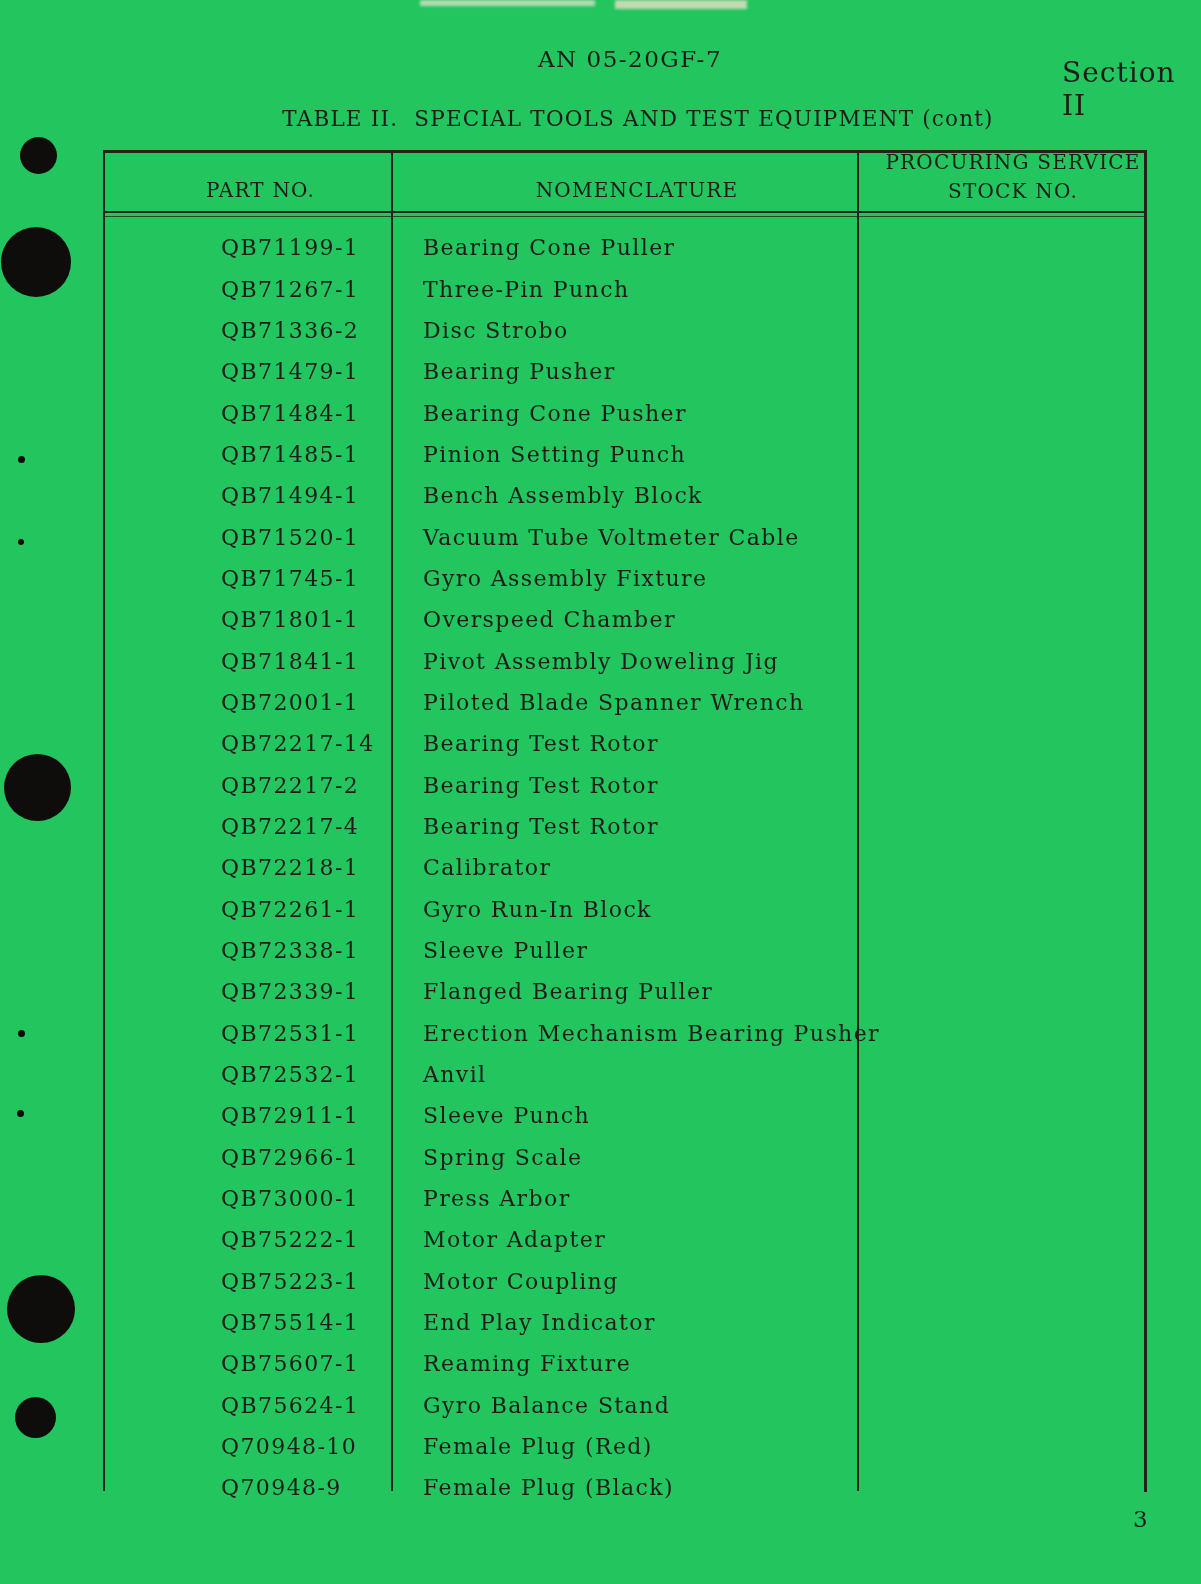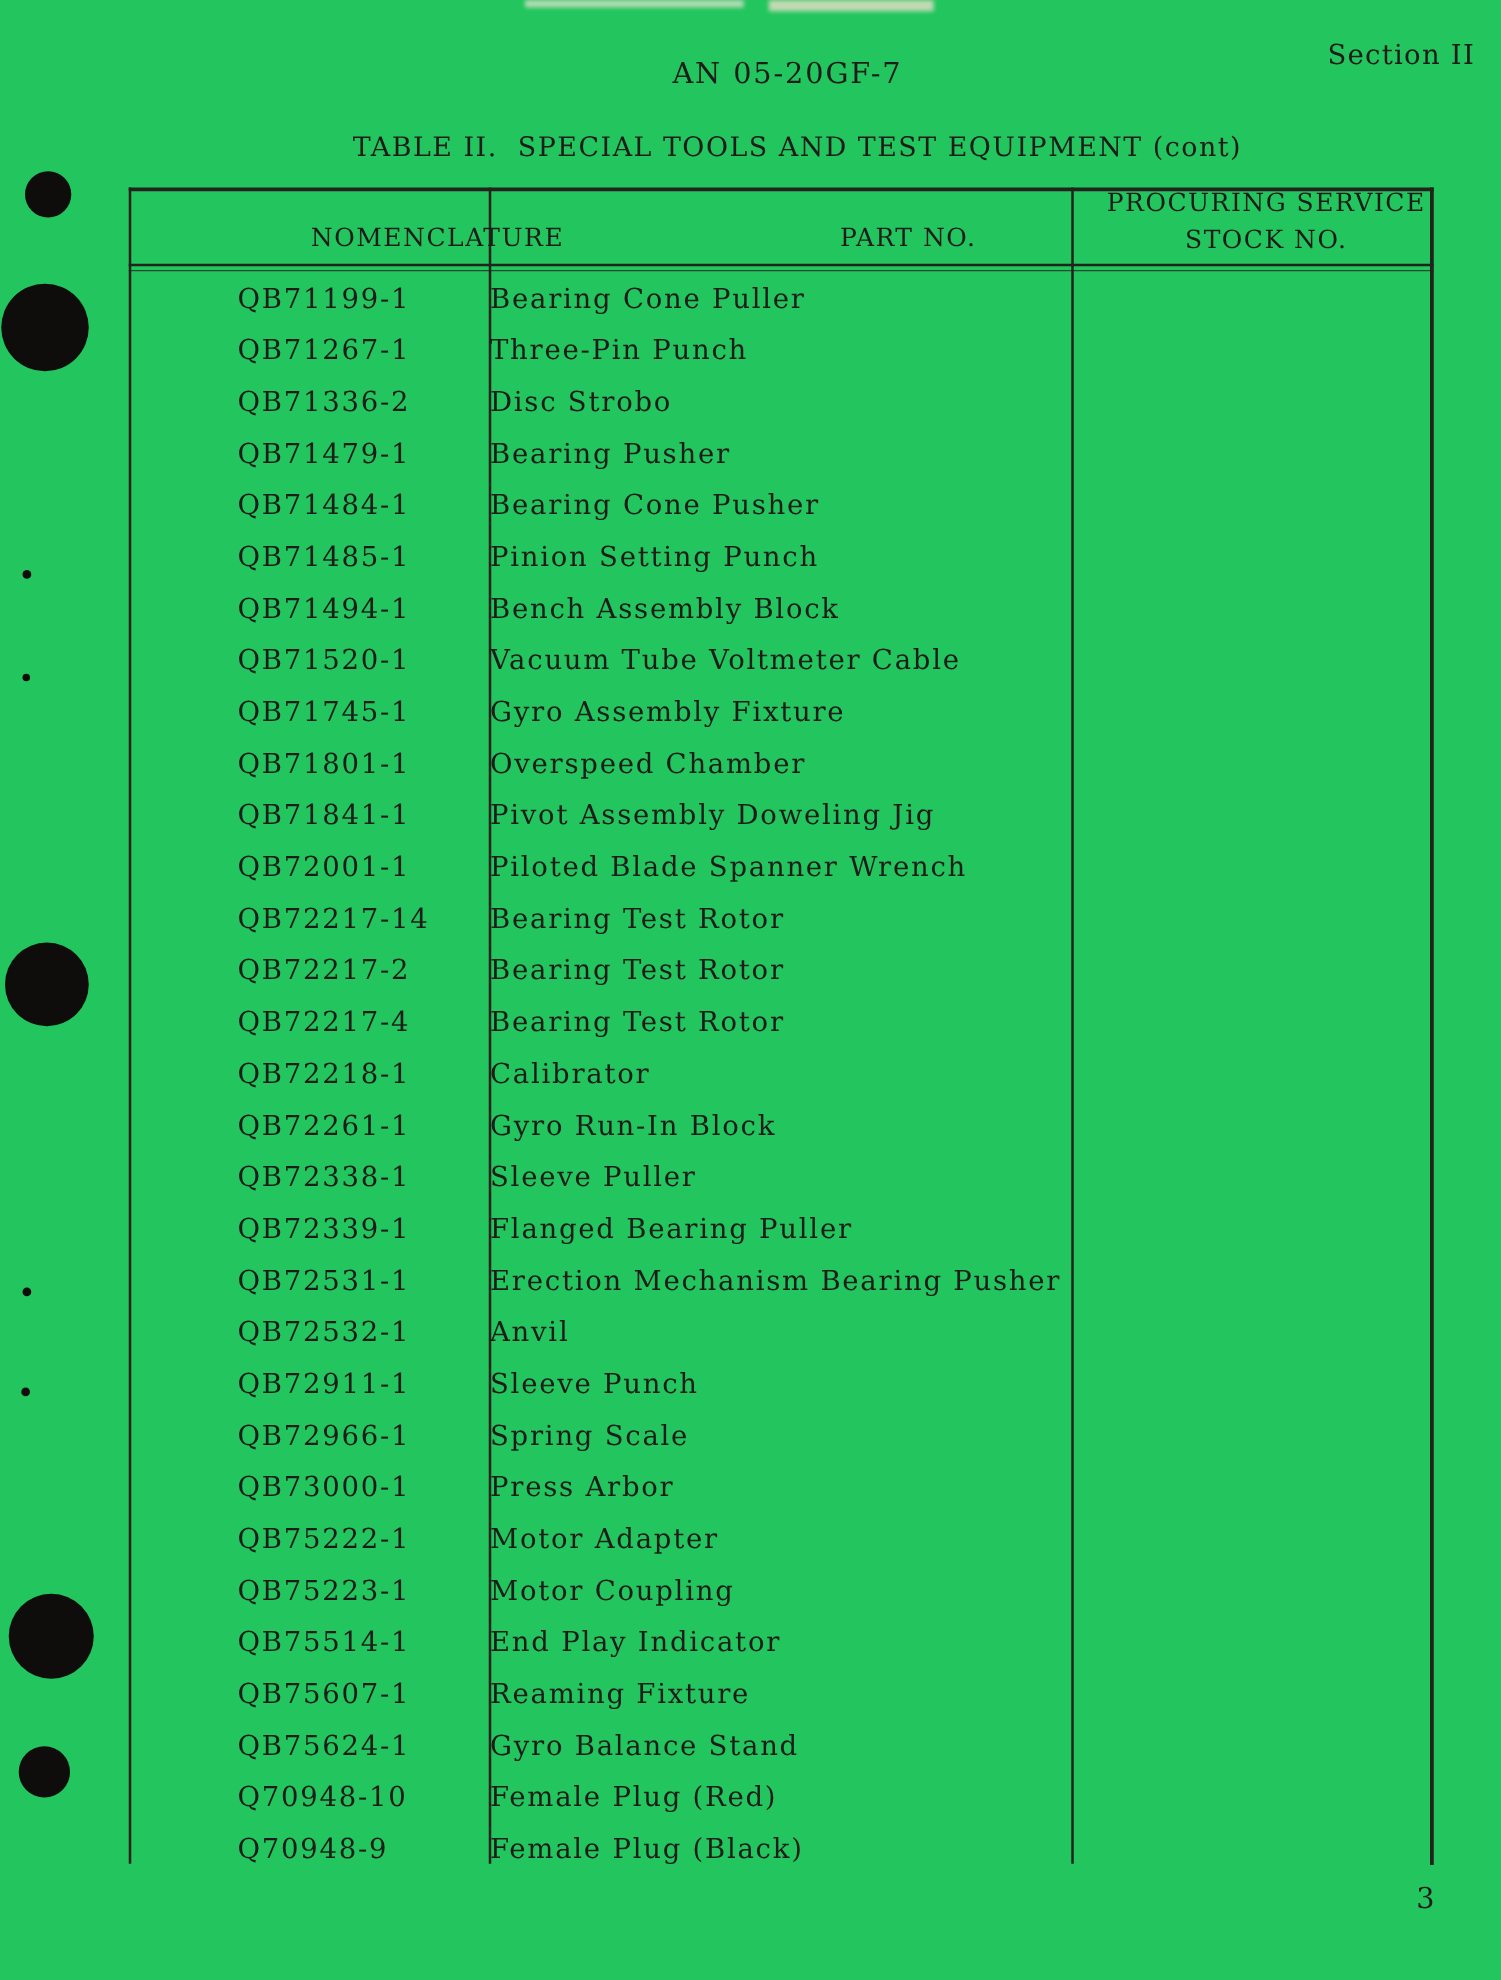--- a/index.html
+++ b/index.html
@@ -12,21 +12,21 @@
     color:#1e1d1a;
   }
   
   .smudge{position:absolute;filter:blur(1.5px);}
   .smudge-1{left:420px;top:0;width:175px;height:6px;background:#e7e2d2;opacity:.75;}
   .smudge-2{left:615px;top:0;width:132px;height:9px;background:#eadfc8;opacity:.8;}
 
   
   .doc-number-wrap{position:absolute;left:0;top:46px;width:1260px;text-align:center;}
   .doc-number{font-size:23px;letter-spacing:1.5px;}
-  .section-label{position:absolute;left:1062px;top:32px;font-size:22px;letter-spacing:1px;}
+  .section-label{position:absolute;left:1062px;top:56px;font-size:28px;letter-spacing:1px;}
   .table-title-wrap{position:absolute;left:0;top:106px;width:1260px;text-align:center;}
   .table-title{font-size:21.5px;letter-spacing:1.2px;white-space:pre;margin-left:16px;}
 
   
   .rule{position:absolute;background:#23221d;}
   .t-top{left:103px;top:150px;width:1044px;height:3px;}
   .t-sep1{left:103px;top:211px;width:1044px;height:2px;}
   .t-sep2{left:103px;top:216px;width:1044px;height:1px;opacity:.75;}
   .v-left{left:103px;top:150px;width:2px;height:1341px;}
   .v-d1{left:391px;top:150px;width:2px;height:1341px;}
@@ -37,21 +37,21 @@
   .thead{position:absolute;left:105px;top:152px;width:1039px;height:59px;display:flex;}
   .th{display:flex;justify-content:center;align-items:flex-end;
       font-size:20px;letter-spacing:1.2px;padding-bottom:9px;box-sizing:border-box;padding-left:24px;}
   .th-part{width:287px;}
   .th-nom{width:466px;}
   .th-stock{flex:1;flex-direction:column;align-items:center;justify-content:flex-end;
             line-height:29px;padding-bottom:5px;}
 
   
   .tbody{position:absolute;left:105px;top:227px;width:1039px;}
-  .trow{display:flex;height:41.35px;align-items:flex-start;}
+  .trow{display:flex;height:41.35px;align-items:center;margin-left:31px;}
   .td{font-size:22px;letter-spacing:1.4px;white-space:nowrap;box-sizing:border-box;}
   .td-part{width:287px;padding-left:85px;}
   .td-nom{width:466px;}
   .td-stock{flex:1;}
 
   
   .page-number{position:absolute;left:1133px;top:1506px;font-size:23px;}
 
   
   .punch{position:absolute;background:#0e0d0c;border-radius:50%;}
@@ -87,22 +87,22 @@
 
   <div class="rule t-top"></div>
   <div class="rule t-sep1"></div>
   <div class="rule t-sep2"></div>
   <div class="rule v-left"></div>
   <div class="rule v-d1"></div>
   <div class="rule v-d2"></div>
   <div class="rule v-right"></div>
 
   <div class="thead">
+    <div class="th th-part">PART NO.</div>
     <div class="th th-nom">NOMENCLATURE</div>
-    <div class="th th-part">PART NO.</div>
     <div class="th th-stock">
       <span>PROCURING SERVICE</span>
       <span>STOCK NO.</span>
     </div>
   </div>
 
   <div class="tbody">
     <div class="trow">
       <div class="td td-part">QB71199-1</div>
       <div class="td td-nom">Bearing Cone Puller</div>

